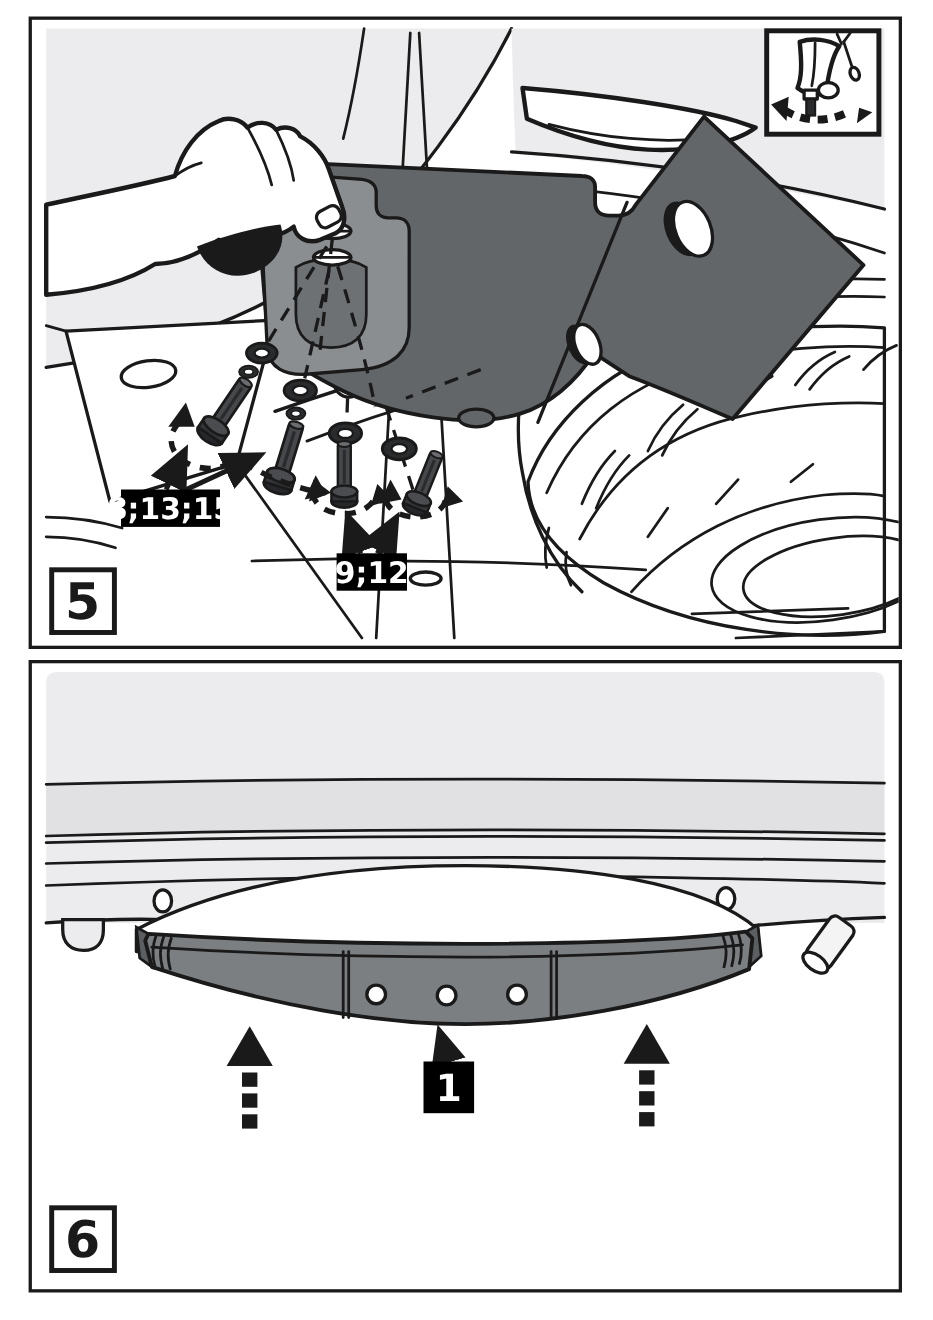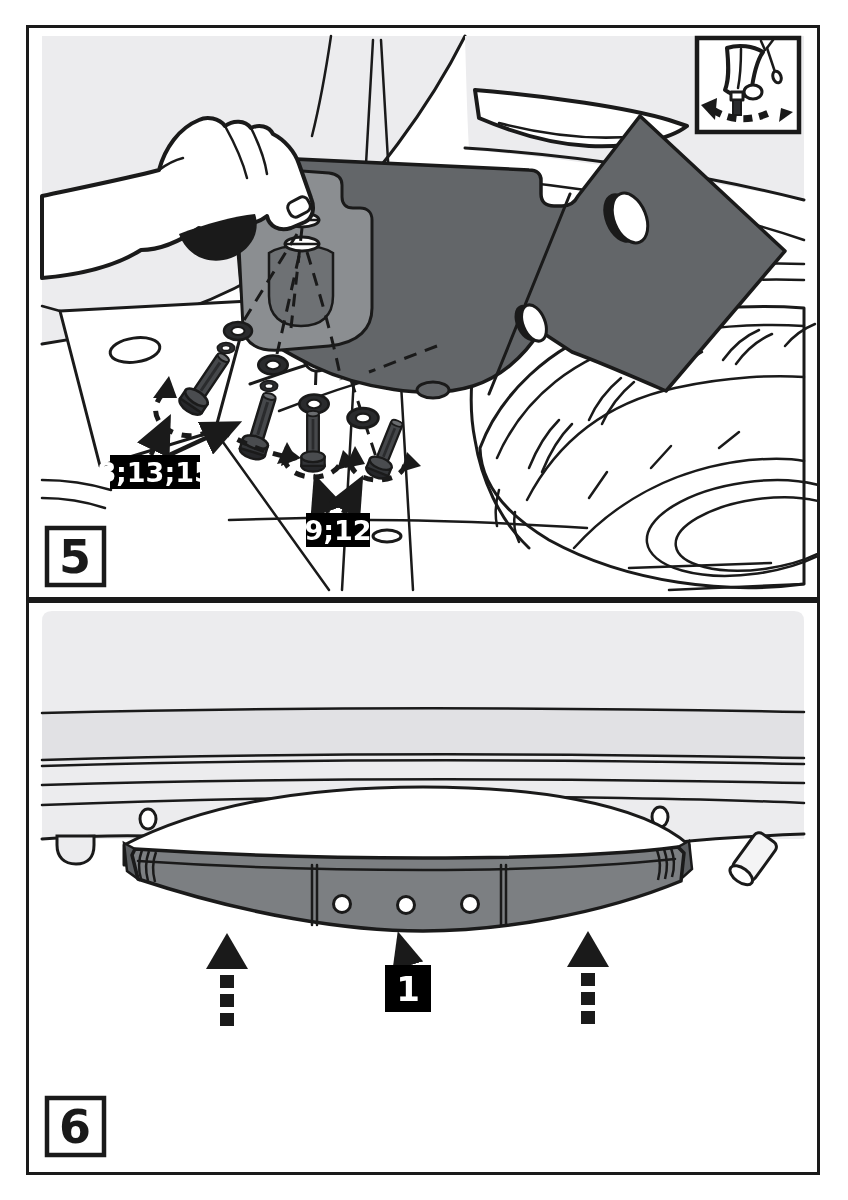--- a/index.html
+++ b/index.html
@@ -4,21 +4,21 @@
 <style>
   html,body { margin:0; padding:0; background:#ffffff; }
   .page {
     position:relative; width:848px; height:1200px; background:#ffffff;
     font-family:"DejaVu Sans", sans-serif; overflow:hidden;
   }
   .panel {
     position:absolute; left:26px; width:794px; box-sizing:border-box;
     border:3px solid #1a1a1a; background:#ffffff;
   }
-  .panel-5 { top:25px;  height:575px; }
+  .panel-5 { top:15px;  height:575px; }
   .panel-6 { top:600px; height:575px; }
   .panel svg { display:block; width:788px; height:569px; }
   svg text { font-family:"DejaVu Sans","Liberation Sans",sans-serif; font-weight:bold; }
   .step-text    { font-size:46px; fill:#1a1a1a; }
   .callout-text { font-size:27px; fill:#ffffff; }
   .part-text    { font-size:34px; fill:#ffffff; }
   .ln   { stroke:#1a1a1a; fill:none; stroke-width:3; stroke-linecap:round; stroke-linejoin:round; }
   .ln2  { stroke:#1a1a1a; fill:none; stroke-width:2.5; stroke-linecap:round; }
   .dash { stroke:#1a1a1a; fill:none; stroke-width:3; stroke-dasharray:13 9; }
   .rot  { stroke:#1a1a1a; fill:none; stroke-width:5; stroke-dasharray:10 9; }

